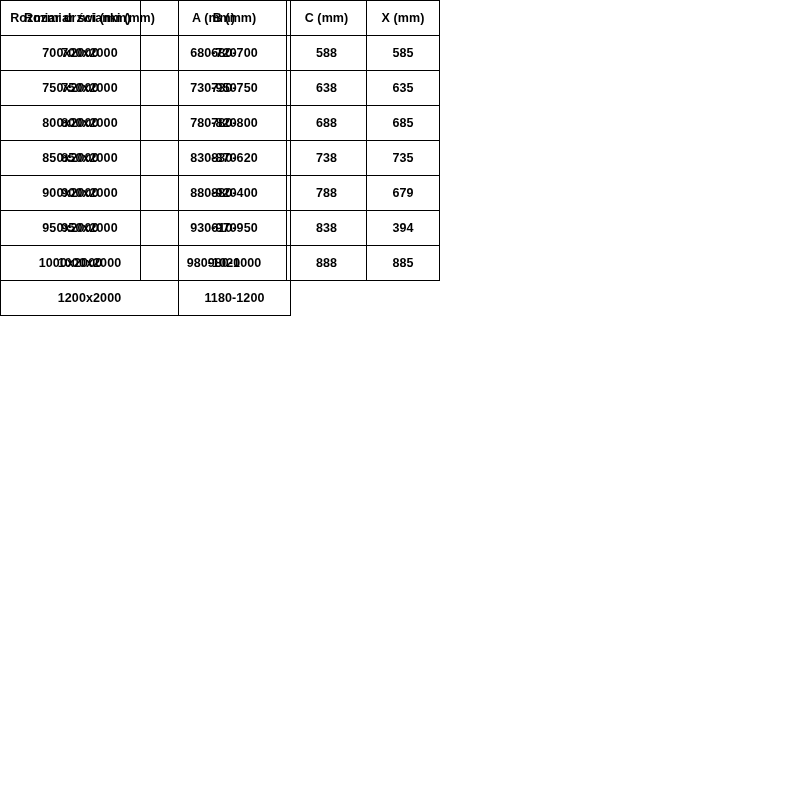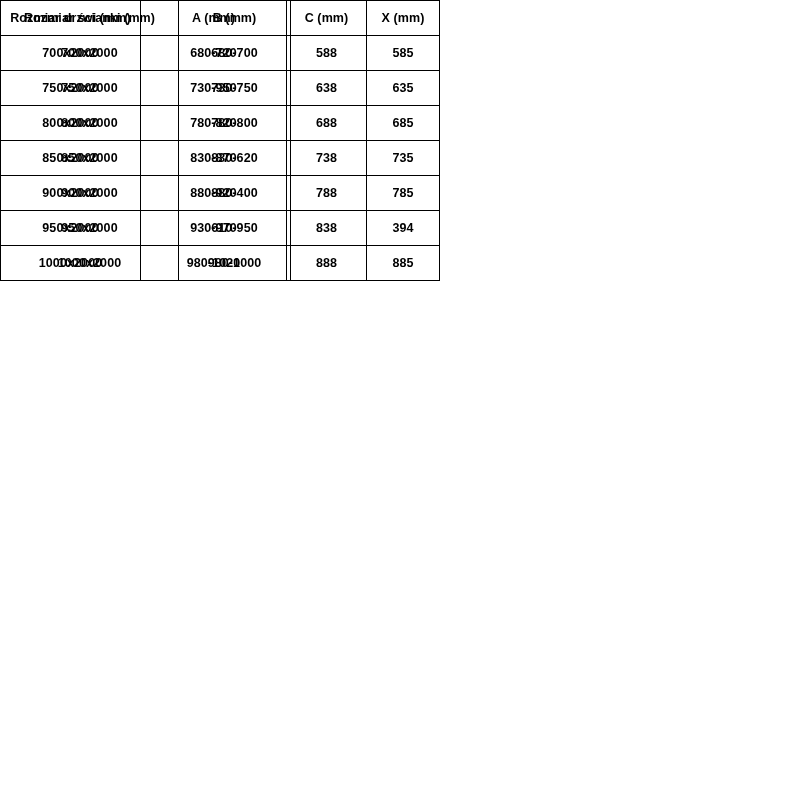--- a/index.html
+++ b/index.html
@@ -105,21 +105,21 @@
         <tr>
           <td>850x2000</td>
           <td>830-870</td>
           <td>738</td>
           <td>735</td>
         </tr>
         <tr>
           <td>900x2000</td>
           <td>880-920</td>
           <td>788</td>
-          <td>785</td>
+          <td>679</td>
         </tr>
         <tr>
           <td>950x2000</td>
           <td>930-970</td>
           <td>838</td>
           <td>394</td>
         </tr>
         <tr>
           <td>1000x2000</td>
           <td>980-1020</td>
@@ -164,17 +164,21 @@
           <td>880-400</td>
         </tr>
         <tr>
           <td>950x2000</td>
           <td>610-950</td>
         </tr>
         <tr>
           <td>1000x2000</td>
           <td>980-1000</td>
         </tr>
+        <tr>
+          <td>1200x2000</td>
+          <td>1180-1200</td>
+        </tr>
       </tbody>
     </table>
   </div>
 
 </div>
 
 </body></html>

